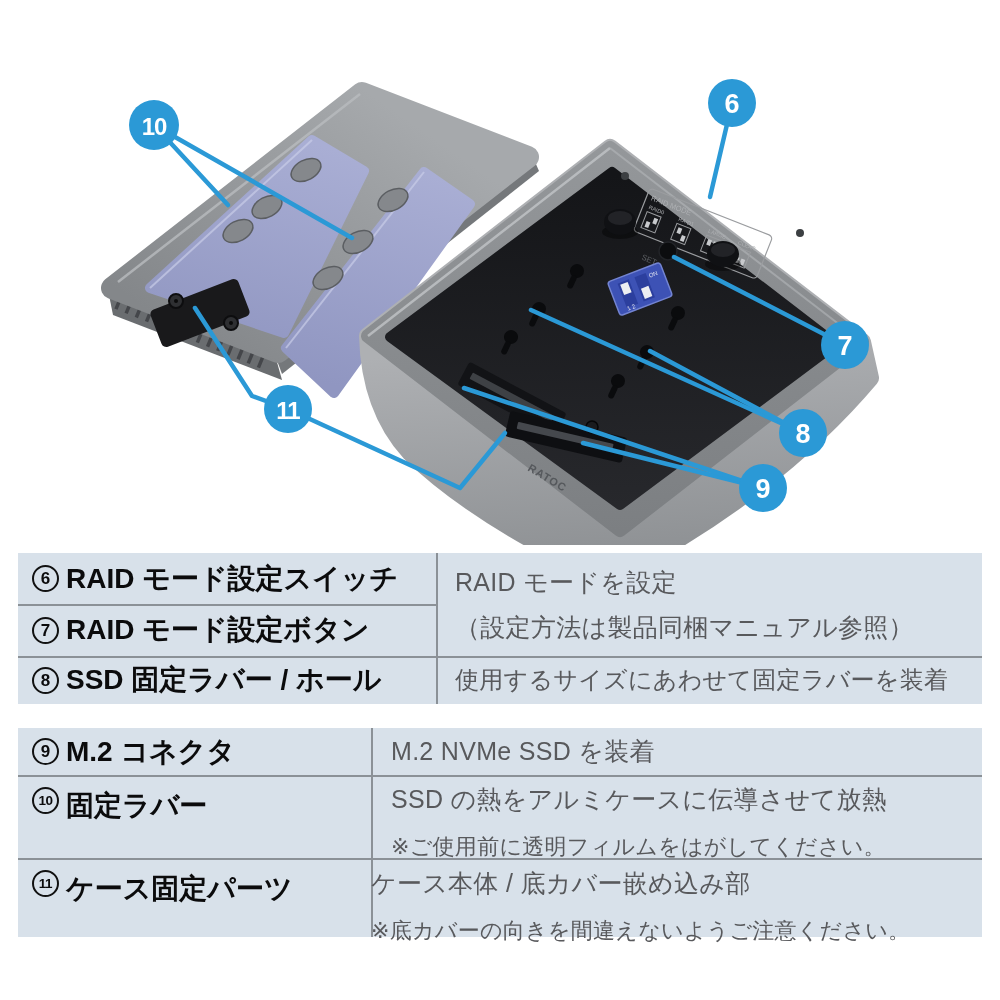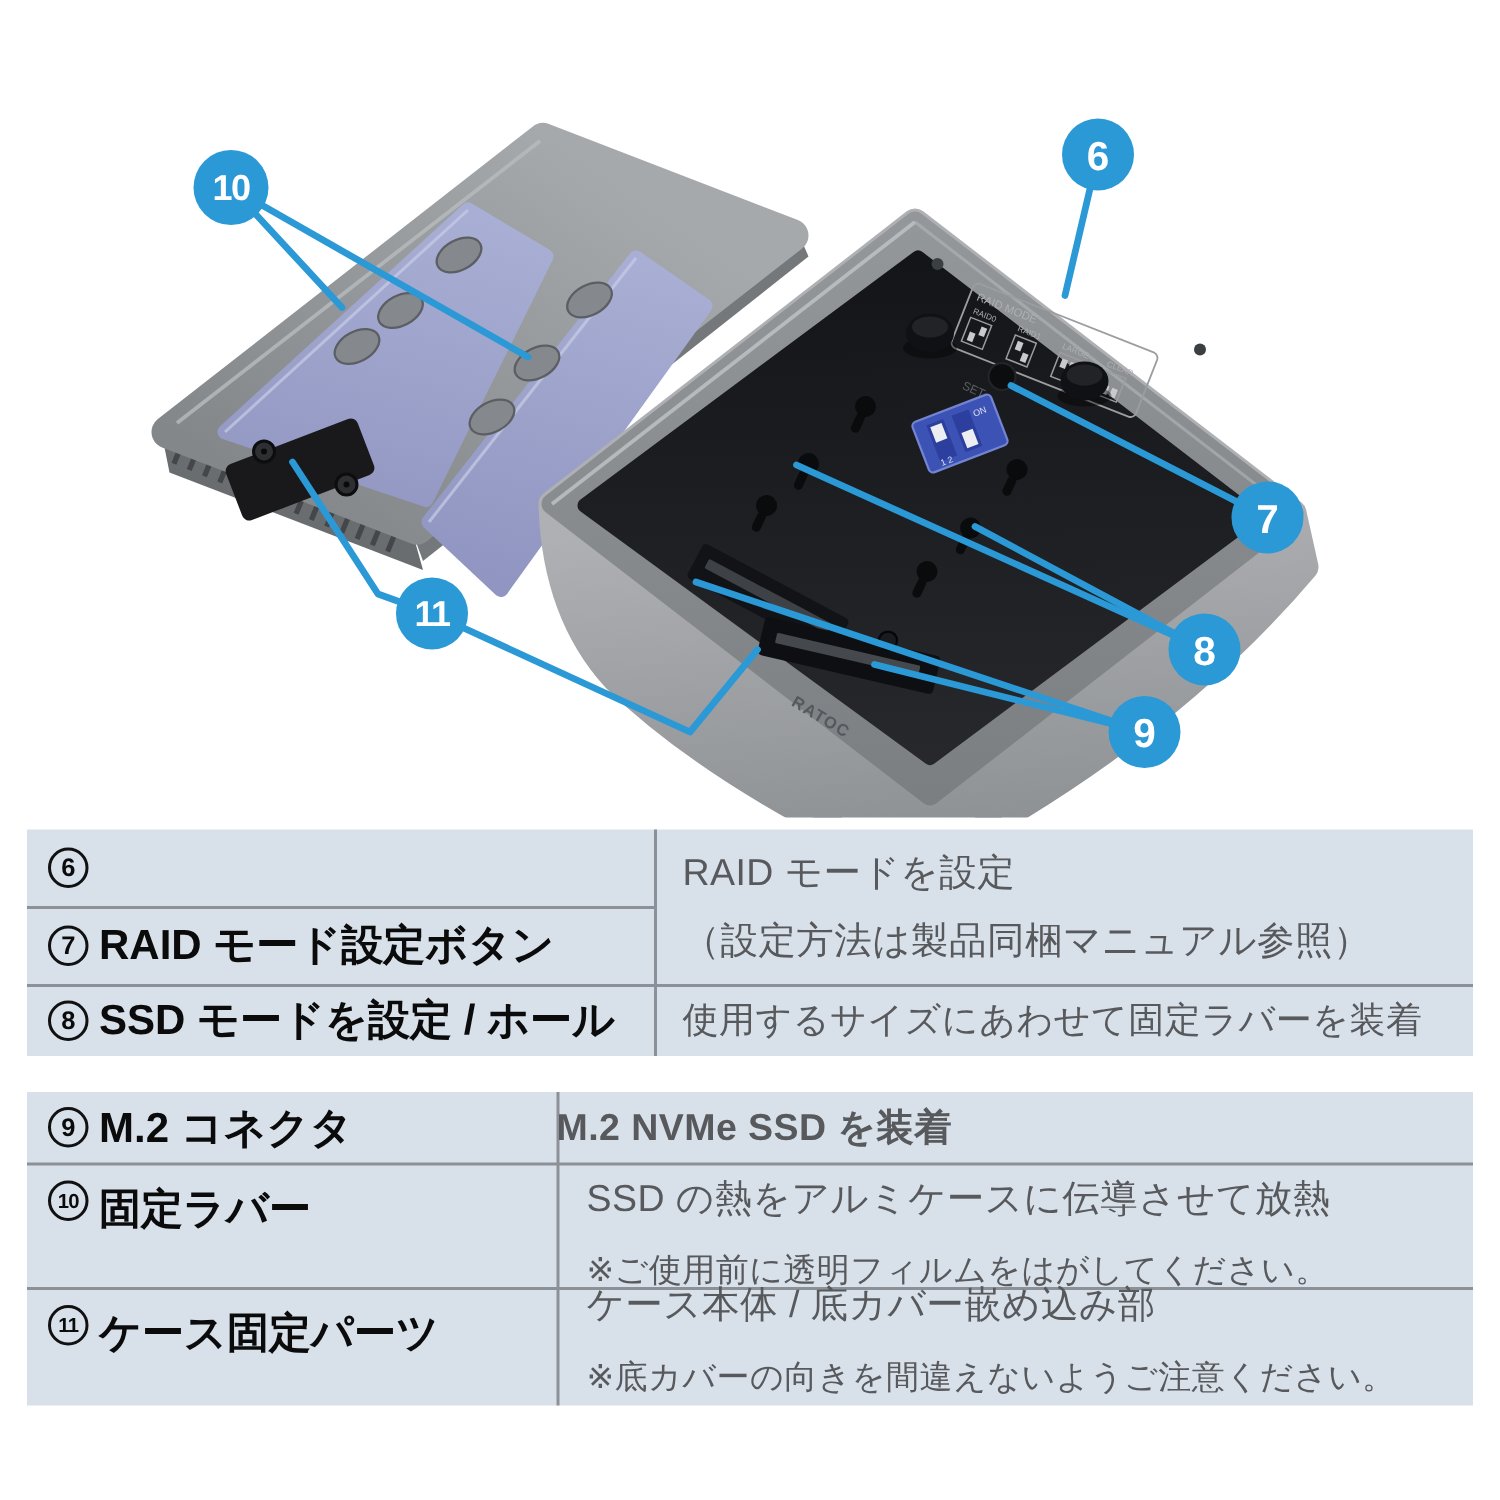--- a/index.html
+++ b/index.html
@@ -241,28 +241,29 @@
   </g>
 </svg>
 
 <div class="tbl" style="left:18px;top:553px;width:964px;height:151px;">
   <div class="vdiv" style="left:418px;top:0;width:1.5px;height:151px;"></div>
   <div class="hdiv" style="left:0;top:51px;width:418px;height:1.5px;"></div>
   <div class="hdiv" style="left:0;top:103px;width:964px;height:1.5px;"></div>
 
   <div class="lbl" style="top:0;width:418px;height:51px;">
     <span class="circ">6</span>
+    <span>RAID モード設定スイッチ</span>
   </div>
   <div class="lbl" style="top:51px;width:418px;height:52px;">
     <span class="circ">7</span>
     <span>RAID モード設定ボタン</span>
   </div>
   <div class="lbl" style="top:103px;width:418px;height:48px;">
     <span class="circ">8</span>
-    <span>SSD モードを設定 / ホール</span>
+    <span>SSD 固定ラバー / ホール</span>
   </div>
 
   <div class="desc center" style="left:418px;top:103px;width:546px;height:48px;padding-left:19px;">
     <span>使用するサイズにあわせて固定ラバーを装着</span>
   </div>
   <div class="desc col" style="left:418px;top:0;width:546px;height:103px;justify-content:center;gap:11px;padding-left:19px;">
     <span class="main">RAID モードを設定</span>
     <span class="main">（設定方法は製品同梱マニュアル参照）</span>
   </div>
 </div>
@@ -278,24 +279,24 @@
   </div>
   <div class="lbl top" style="top:47px;width:353px;height:83px;">
     <span class="circ two">10</span>
     <span>固定ラバー</span>
   </div>
   <div class="lbl top" style="top:130px;width:353px;height:79px;">
     <span class="circ two">11</span>
     <span>ケース固定パーツ</span>
   </div>
 
-  <div class="desc center" style="left:353px;top:0;width:611px;height:47px;font-size:25px;font-weight:bold;">
+  <div class="desc center" style="left:353px;top:0;width:611px;height:47px;padding-left:20px;font-size:25px;">
     <span>M.2 NVMe SSD を装着</span>
   </div>
   <div class="desc col" style="left:353px;top:47px;width:611px;height:83px;padding-top:7px;padding-left:20px;">
     <span class="main">SSD の熱をアルミケースに伝導させて放熱</span>
     <span class="note">※ご使用前に透明フィルムをはがしてください。</span>
   </div>
-  <div class="desc col" style="left:353px;top:116px;width:599px;height:79px;padding-top:9px;padding-left:20px;">
+  <div class="desc col" style="left:353px;top:129px;width:599px;height:79px;padding-top:9px;">
     <span class="main">ケース本体 / 底カバー嵌め込み部</span>
     <span class="note">※底カバーの向きを間違えないようご注意ください。</span>
   </div>
 </div>
 
 </body></html>

